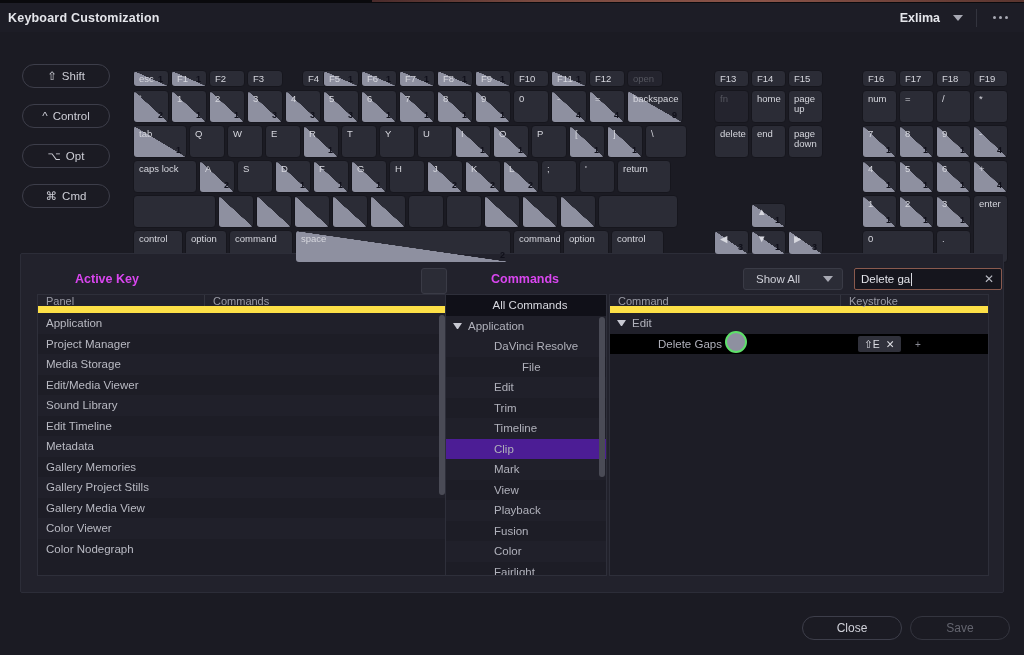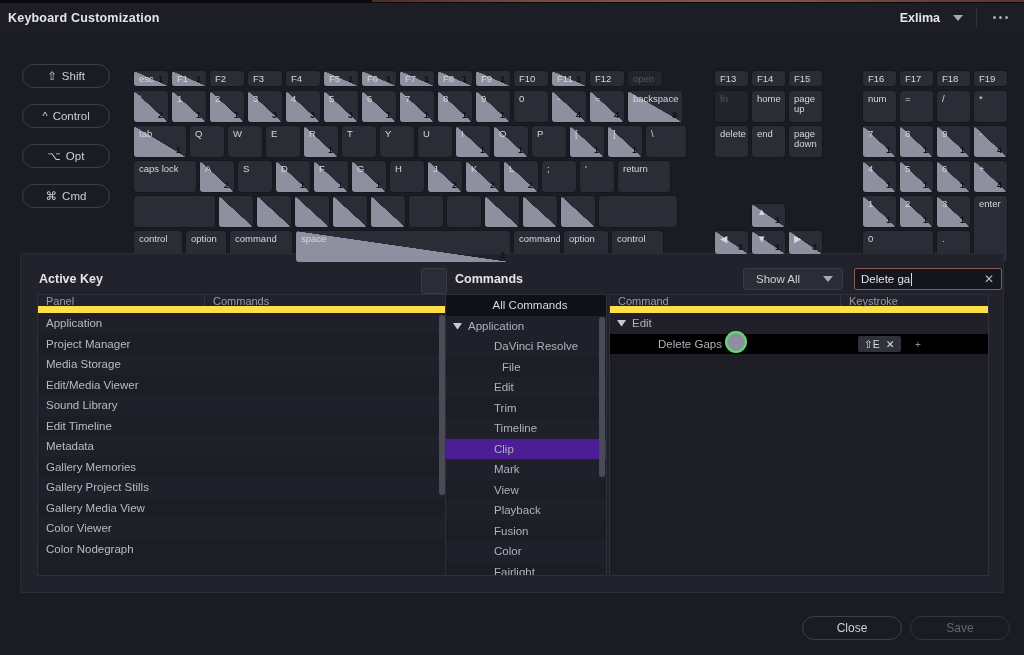--- a/index.html
+++ b/index.html
@@ -51,21 +51,21 @@
   .key.dim .lbl { color:#55565f; }
 
   
   .tri.d1 { background:linear-gradient(to top right, #8e90a0 0%, #8e90a0 49.6%, transparent 50%); }
   .tri.wide { background:linear-gradient(to top right, #8e90a0 0%, #8e90a0 49.6%, transparent 50%); }
 
   
   .panel { position:absolute; left:20px; top:253px; width:984px; height:340px;
       background:#22222c; border:1px solid #2c2d38; border-radius:2px; }
 
-  .panel-title { position:absolute; font-size:12.5px; font-weight:bold; color:#e5e5e5; }
+  .panel-title { position:absolute; font-size:12.5px; font-weight:bold; color:#d946ef;margin-left:36px; }
 
   .akbox { position:absolute; left:400px; top:14px; width:26px; height:26px;
       background:#2b2c36; border:1px solid #3a3b46; border-radius:3px; }
 
   .lst { position:absolute; background:#1d1d26; border:1px solid #2e2f3a; overflow:hidden; }
   .lst-hd { height:18px; background:#22222c; border-bottom:7px solid #fde047;
       display:flex; align-items:center; font-size:11px; color:#9b9ca6; }
   .lst-hd span { padding-left:8px; }
   .lst-hd .sep { width:1px; background:#34353f; height:100%; }
   .row { height:20.5px; display:flex; align-items:center; font-size:11.5px;
@@ -157,21 +157,21 @@
           <div class="tri d1"></div>
      <div class="lbl">F1</div>
           <div class="cnt">1</div>
         </div>
         <div class="key" style="left:209px;top:38px;width:36px;height:17px;">
      <div class="lbl">F2</div>
         </div>
         <div class="key" style="left:247px;top:38px;width:36px;height:17px;">
      <div class="lbl">F3</div>
         </div>
-        <div class="key" style="left:285px;top:38px;width:36px;height:17px;text-align:center;">
+        <div class="key" style="left:302px;top:38px;width:36px;height:17px;text-align:center;">
      <div class="lbl">F4</div>
         </div>
         <div class="key" style="left:323px;top:38px;width:36px;height:17px;">
           <div class="tri d1"></div>
      <div class="lbl">F5</div>
           <div class="cnt">1</div>
         </div>
         <div class="key" style="left:361px;top:38px;width:36px;height:17px;">
           <div class="tri d1"></div>
      <div class="lbl">F6</div>
@@ -665,21 +665,21 @@
       <div class="row hdr-row">All Commands</div>
       <div class="tree-row" style="background:#20202a;">
         <span class="tw"><span class="disc"></span></span>
         <span>Application</span>
       </div>
       <div id="treerows">
           <div class="tree-row" style="background:#20202a;">
      <span style="padding-left:48px;">DaVinci Resolve</span>
    </div>
           <div class="tree-row" style="background:#1d1d26;">
-     <span style="padding-left:56px;">File</span>
+     <span style="padding-left:76px;">File</span>
    </div>
           <div class="tree-row" style="background:#20202a;">
      <span style="padding-left:48px;">Edit</span>
    </div>
           <div class="tree-row" style="background:#1d1d26;text-align:center;">
      <span style="padding-left:48px;">Trim</span>
    </div>
           <div class="tree-row" style="background:#20202a;">
      <span style="padding-left:48px;">Timeline</span>
    </div>

